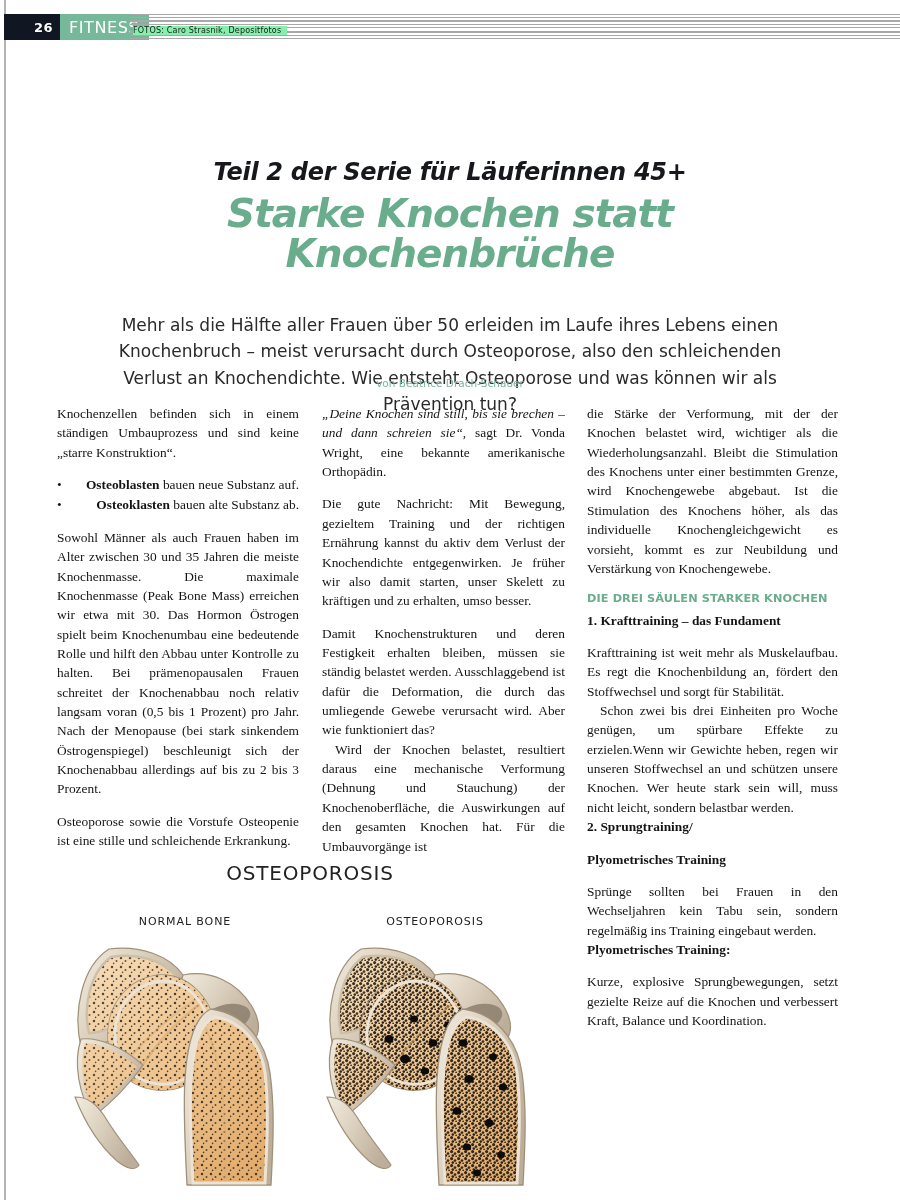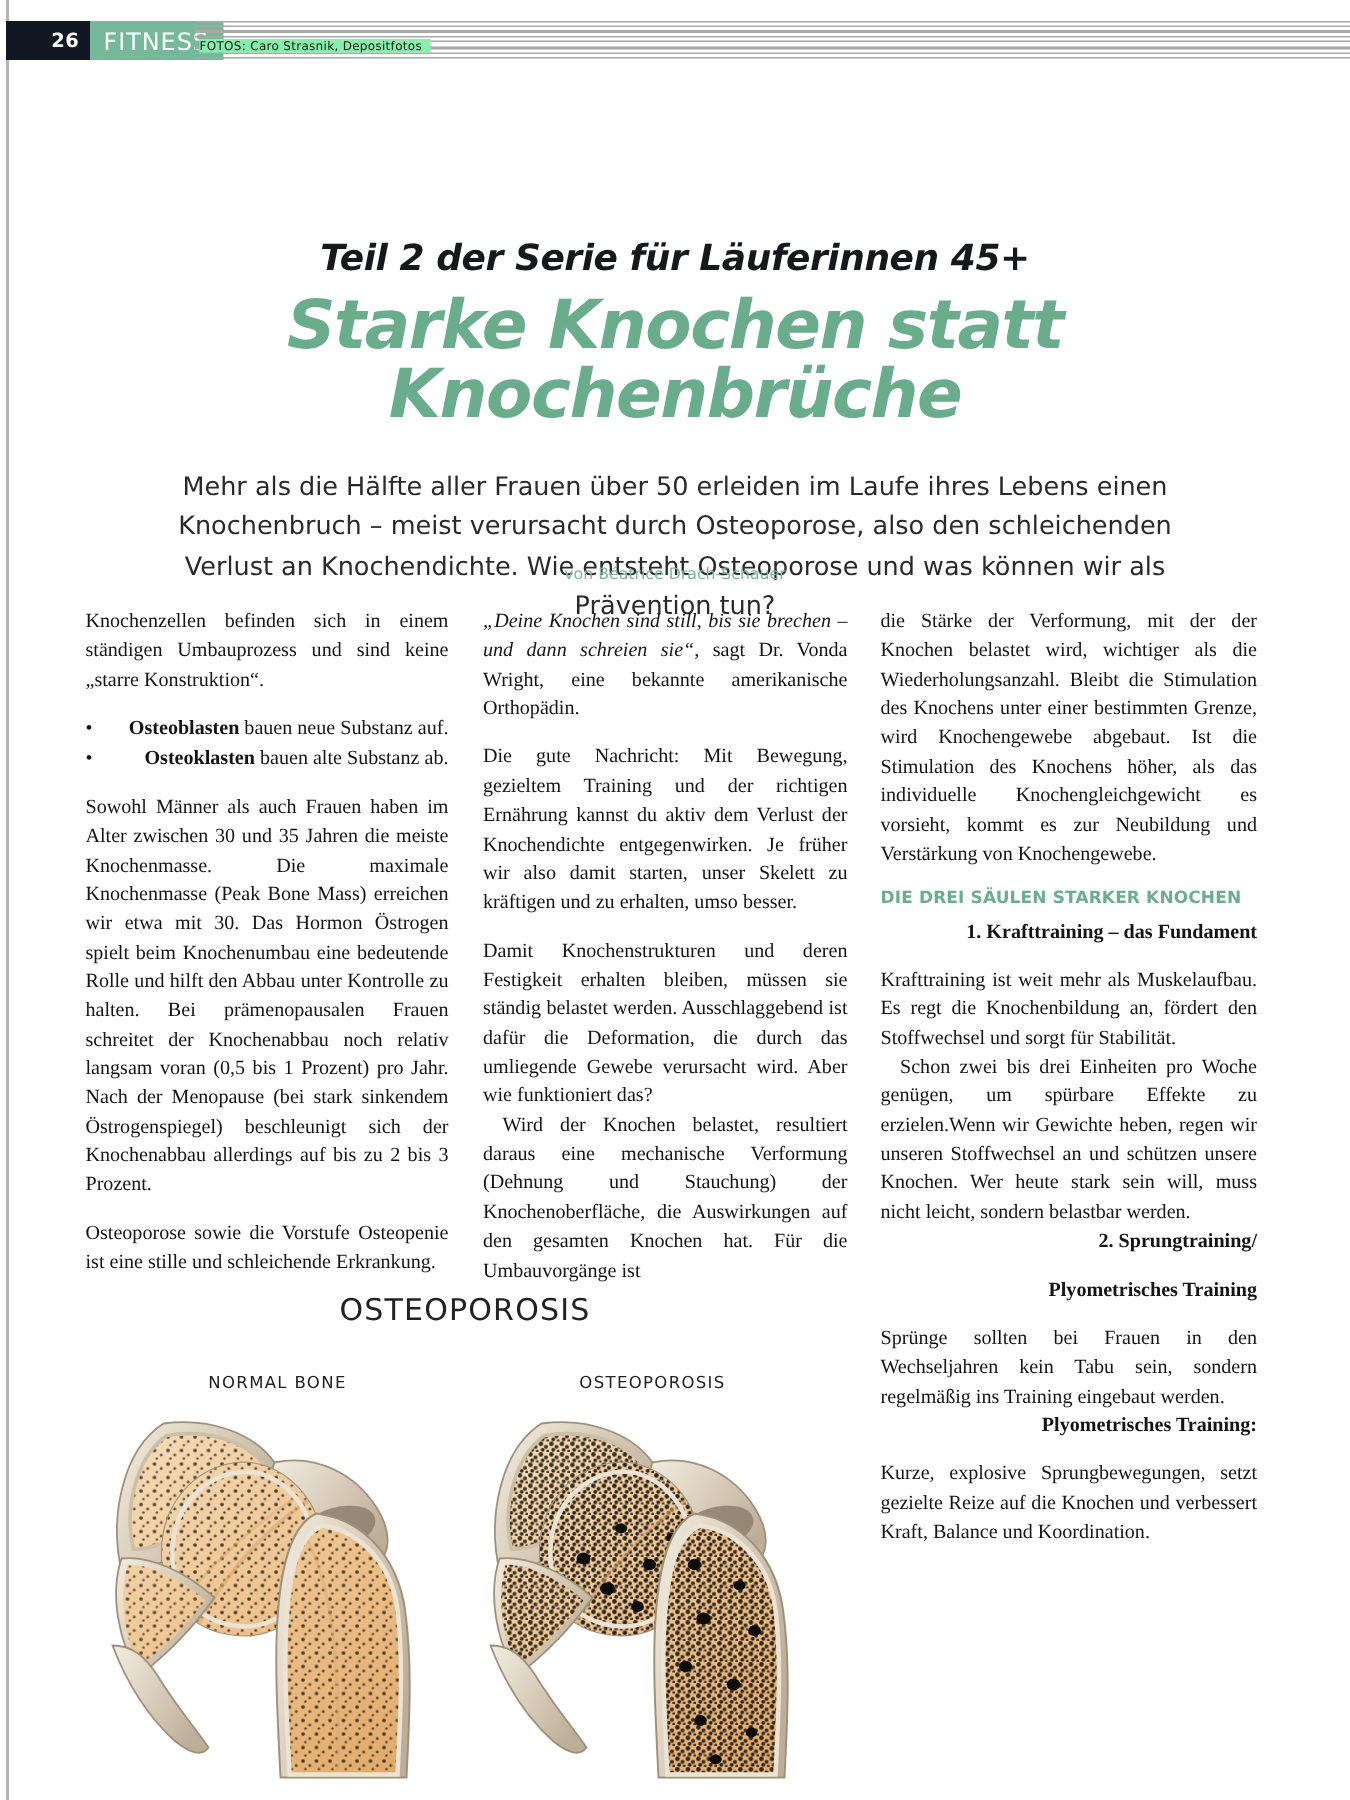--- a/index.html
+++ b/index.html
@@ -97,21 +97,21 @@
     font-style: italic;
     font-size: 24px;
     letter-spacing: -.3px;
     color: #16181c;
     margin: 0 0 8px 0;
   }
   .headline {
     font-family: "DejaVu Sans", sans-serif;
     font-weight: bold;
     font-style: italic;
-    font-size: 45px;
+    font-size: 39px;
     line-height: 1.03;
     letter-spacing: -1px;
     color: #69ad8d;
     margin: 0;
   }
   .headline .line2 { display: block; }
 
   .standfirst {
     position: absolute;
     left: 110px; top: 312px;
@@ -169,21 +169,21 @@
     font-weight: bold;
     font-size: 11.3px;
     letter-spacing: .1px;
     color: #6aae8e;
     margin: 0 0 3px 0;
     text-align: left;
   }
   .subhead {
     font-weight: bold;
     margin: 0;
-    text-align: right;
+    text-align: left;
   }
 
   
   .illustration {
     position: absolute;
     left: 55px; top: 855px;
     width: 510px;
     height: 330px;
   }
   .illus-title {

